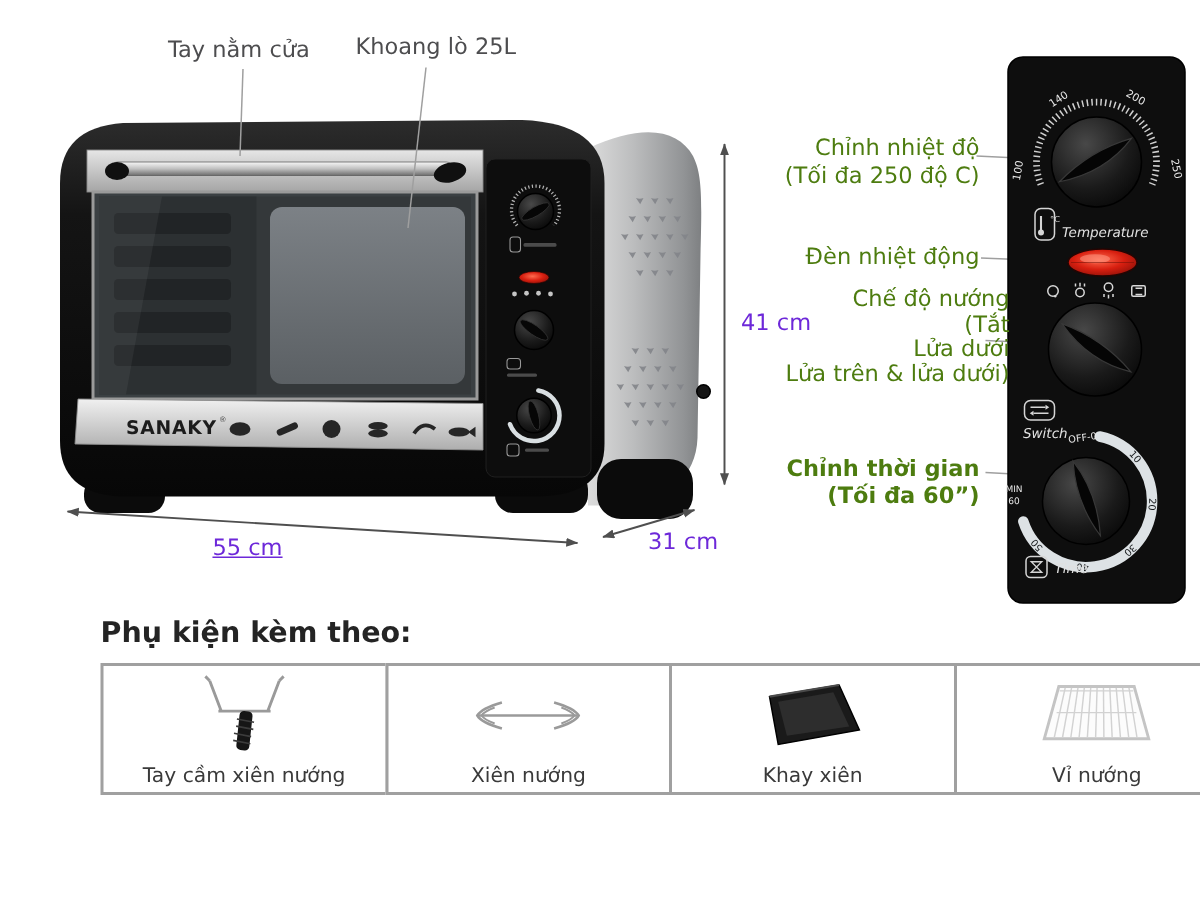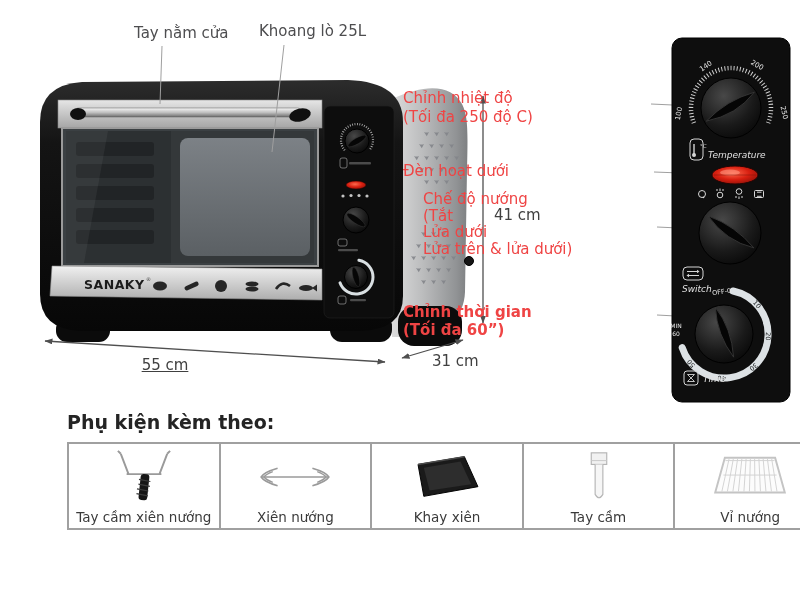--- a/index.html
+++ b/index.html
@@ -1,25 +1,25 @@
 <!DOCTYPE html>
 <html><head>
 <meta charset="utf-8">
 <style>
   html,body{margin:0;padding:0;background:#ffffff;}
   .canvas{position:relative;width:800px;height:600px;background:#ffffff;
           font-family:"DejaVu Sans","Liberation Sans",sans-serif;overflow:hidden;}
   .scene{position:absolute;left:0;top:0;}
   .lbl{position:absolute;color:#4d4d4f;font-size:15px;line-height:19px;white-space:nowrap;}
-  .lbl.center{text-align:center;margin-left:22px;}
-  .annot{position:absolute;left:403px;width:250px;text-align:left;color:#ef4444;
+  .lbl.center{text-align:center;}
+  .annot{position:absolute;left:403px;width:250px;text-align:right;color:#4d7c0f;
          font-size:15px;line-height:16.5px;}
   .annot div{white-space:nowrap;}
   .annot.two{line-height:19px;}
-  .dim{position:absolute;color:#404040;font-size:15px;white-space:nowrap;}
+  .dim{position:absolute;color:#6d28d9;font-size:15px;white-space:nowrap;}
   .acc-head{position:absolute;left:67px;top:411px;font-size:19px;font-weight:bold;color:#242424;}
   .acc-row{position:absolute;left:67px;top:442px;width:760px;height:88px;display:flex;}
   .acc-box{flex:1;border:2px solid #a0a0a0;margin-left:-2px;background:#ffffff;
            display:flex;flex-direction:column;align-items:center;justify-content:flex-end;}
   .acc-box:first-child{margin-left:0;}
   .acc-art{flex:1;display:flex;align-items:center;justify-content:center;width:100%;}
   .acc-label{font-size:13.5px;color:#3a3a3a;margin-bottom:3px;text-align:center;}
 </style>
 </head>
 <body>
@@ -292,21 +292,21 @@
 
   <div class="lbl center" style="left:112px;top:24px;">Tay nằm cửa</div>
   <div class="lbl center" style="left:237px;top:22px;">Khoang lò 25L</div>
 
   <div class="annot two" style="top:89px;">
     <div>Chỉnh nhiệt độ</div>
     <div>(Tối đa 250 độ C)</div>
   </div>
 
   <div class="annot" style="top:163px;">
-    <div>Đèn hoạt dưới</div>
+    <div>Đèn nhiệt động</div>
   </div>
 
   <div class="annot" style="top:191px;margin-left:20px;">
     <div>Chế độ nướng</div>
     <div>(Tắt</div>
     <div>Lửa dưới</div>
     <div>Lửa trên &amp; lửa dưới)</div>
   </div>
 
   <div class="annot two" style="top:303px;line-height:18px;font-weight:bold;">
@@ -351,30 +351,20 @@
       <div class="acc-art">
         <svg width="100" height="58" viewBox="0 0 80 60">
           <path d="M10 17 L58 9 L72 40 L16 50 Z" fill="#1a1a1a" stroke="#000" stroke-width="1"></path>
           <path d="M16 20.5 L54 14 L65 37.5 L22 44 Z" fill="#2d2d2d"></path>
           <path d="M10 17 L58 9" stroke="#4a4a4a" stroke-width="1.5" fill="none"></path>
         </svg>
       </div>
       <div class="acc-label">Khay xiên</div>
     </div>
 
-    <div class="acc-box">
-      <div class="acc-art">
-        <svg width="100" height="58" viewBox="0 0 80 60">
-          <rect x="32" y="5" width="16" height="12" fill="#f1f1f1" stroke="#b5b5b5" stroke-width="1.2"></rect>
-          <line x1="32" y1="13" x2="48" y2="13" stroke="#c9c9c9" stroke-width="1"></line>
-          <path d="M36 17 L36 48 Q40 55 44 48 L44 17" fill="#f6f6f6" stroke="#b5b5b5" stroke-width="1.2"></path>
-        </svg>
-      </div>
-      <div class="acc-label">Tay cầm</div>
-    </div>
 
     <div class="acc-box">
       <div class="acc-art">
         <svg width="108" height="58" viewBox="0 0 80 60">
           <path d="M14 10 L66 10 L76 46 L4 46 Z" fill="#fcfcfc" stroke="#c4c4c4" stroke-width="2"></path>
           <g stroke="#d2d2d2" stroke-width="1">
             <line x1="18.4" y1="11" x2="10.9" y2="45"></line>
               <line x1="22.8" y1="11" x2="16.6" y2="45"></line>
             <line x1="27.2" y1="11" x2="22.3" y2="45"></line>
               <line x1="31.6" y1="11" x2="28.0" y2="45"></line>

